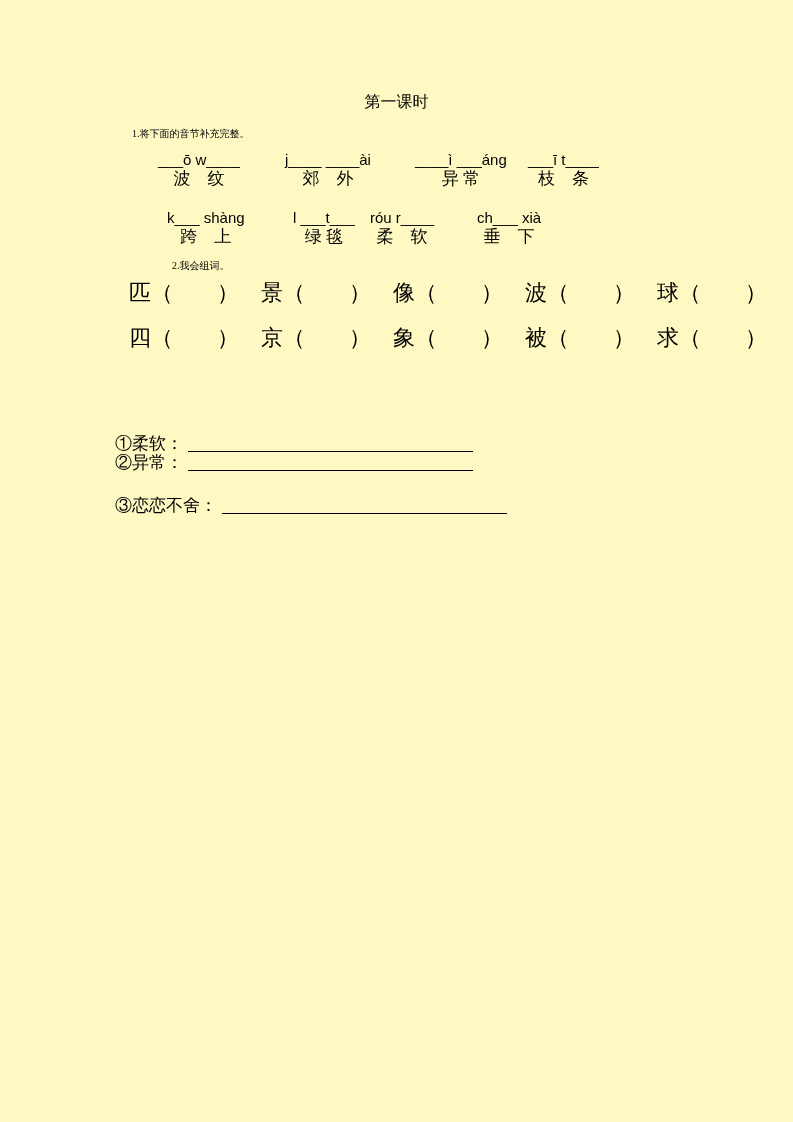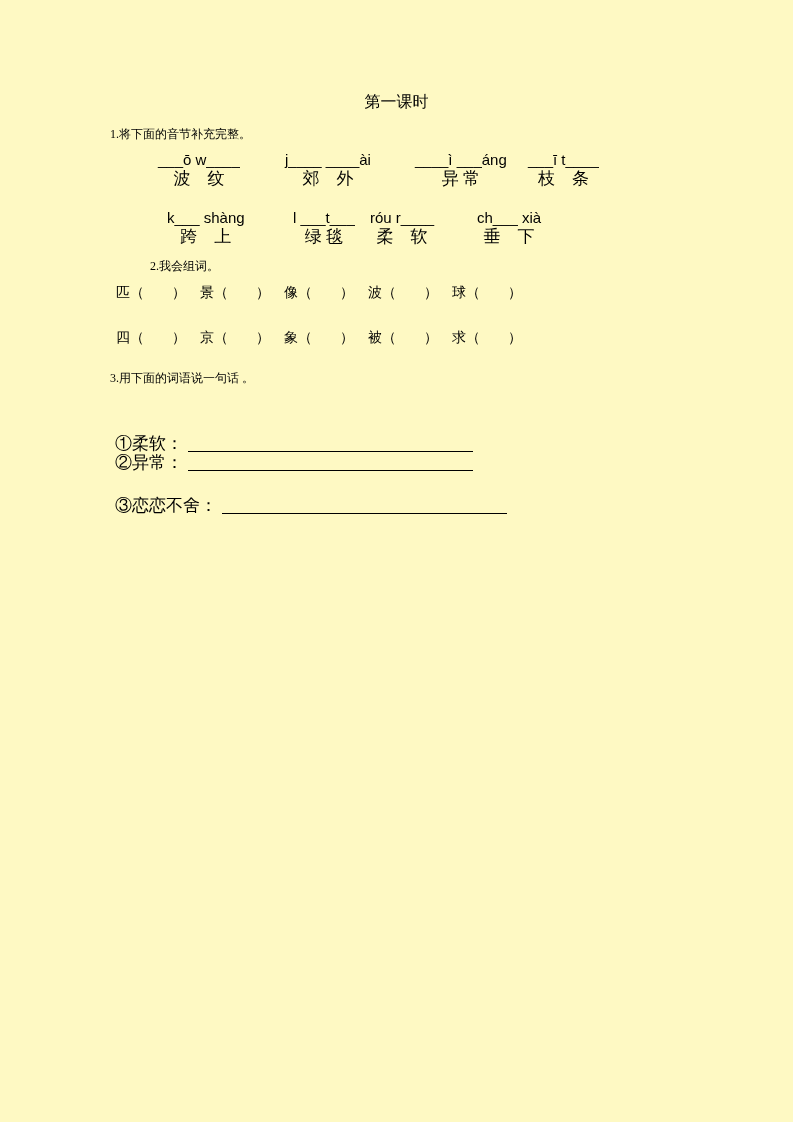--- a/index.html
+++ b/index.html
@@ -20,22 +20,22 @@
     position: absolute;
     top: 92px;
     left: 0;
     width: 793px;
     text-align: center;
     font-size: 16px;
     line-height: 20px;
   }
   .heading {
     position: absolute;
-    left: 110px;
-    font-size: 12px;
+    left: 132px;
+    font-size: 10px;
     line-height: 20px;
     white-space: pre;
   }
   .h1 { top: 124px; }
   .h2 { top: 256px; margin-left: 40px; }
   .h3 { top: 368px; }
   .py-row {
     position: absolute;
     left: 0;
     width: 793px;
@@ -55,22 +55,22 @@
     white-space: pre;
   }
   .hz {
     font-size: 17px;
     line-height: 20px;
     margin-top: 1px;
     white-space: pre;
   }
   .word-row {
     position: absolute;
-    left: 116px;
-    font-size: 14px;
+    left: 129px;
+    font-size: 22px;
     line-height: 20px;
     white-space: pre;
   }
   .word-row-1 { top: 283px; }
   .word-row-2 { top: 328px; }
   .sentence-item {
     position: absolute;
     left: 115px;
     font-size: 17px;
     line-height: 20px;
@@ -132,21 +132,20 @@
       <div class="py">___ī t____</div>
       <div class="hz">枝　条</div>
     </div>
   </div>
 
   <div class="heading h2">2.我会组词。</div>
 
   <div class="word-row word-row-1">匹（　　）　景（　　）　像（　　）　波（　　）　球（　　）</div>
   <div class="word-row word-row-2">四（　　）　京（　　）　象（　　）　被（　　）　求（　　）</div>
 
-  <div class="heading h3">3.用下面的词语说一句话 。</div>
 
   <div class="sentence-item item-1">
     <span class="item-label">①柔软：</span><span class="answer-line"></span>
   </div>
   <div class="sentence-item item-3">
     <span class="item-label">③恋恋不舍：</span><span class="answer-line"></span>
   </div>
   <div class="sentence-item item-2">
     <span class="item-label">②异常：</span><span class="answer-line"></span>
   </div>

